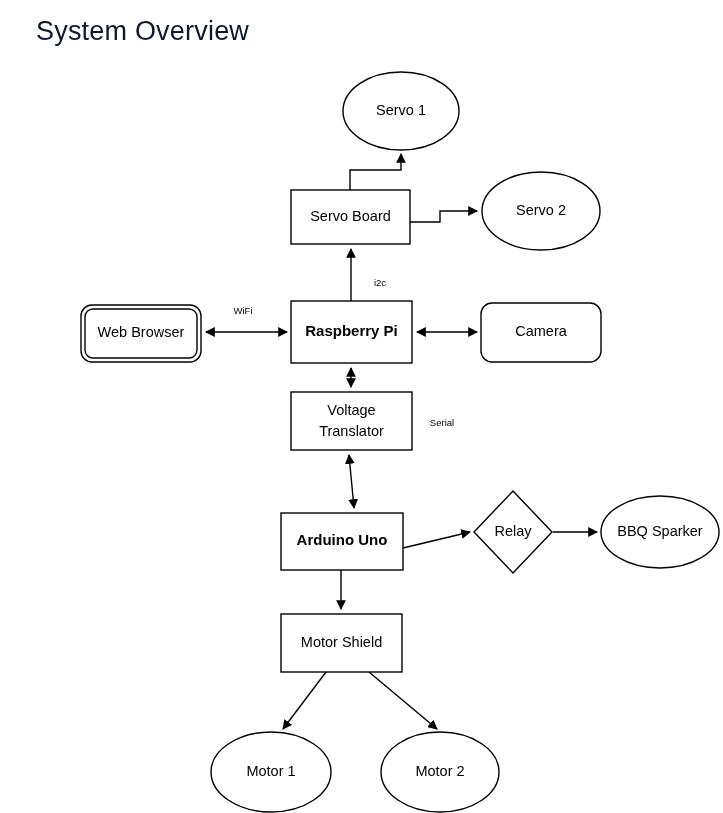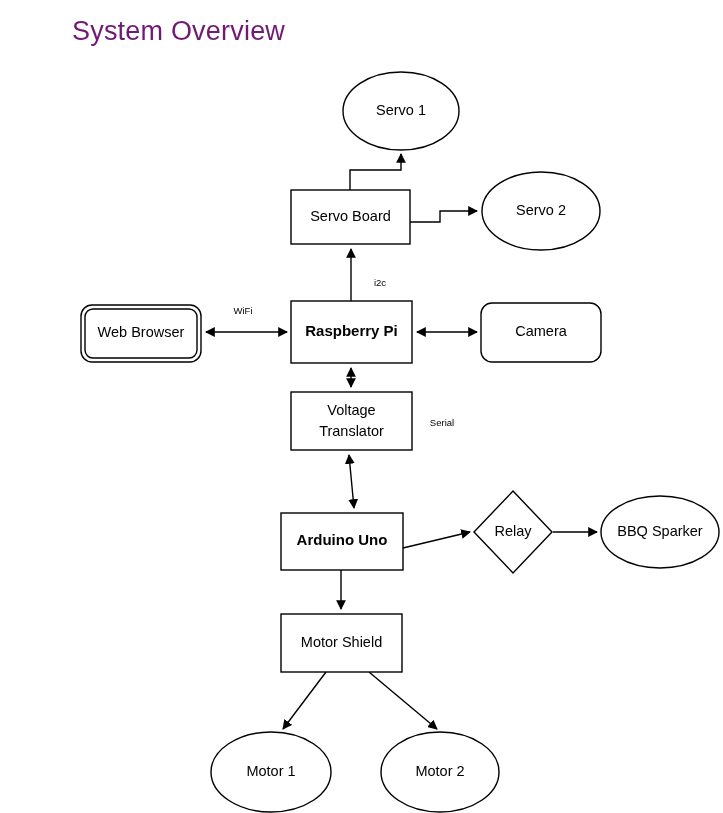--- a/index.html
+++ b/index.html
@@ -26,23 +26,22 @@
     width: 723px;
     height: 813px;
   }
   .page-title {
     position: absolute;
     left: 36px;
     top: 16px;
     font-size: 27px;
     font-weight: 400;
     letter-spacing: 0.2px;
-    color: #701a75;
+    color: #0f172a;
     white-space: nowrap;
-    margin-left: 36px;
   }
   .node-shape {
     fill: #ffffff;
     stroke: #000000;
     stroke-width: 1.4;
   }
   .node-shape-inner {
     fill: none;
     stroke: #000000;
     stroke-width: 1.4;

